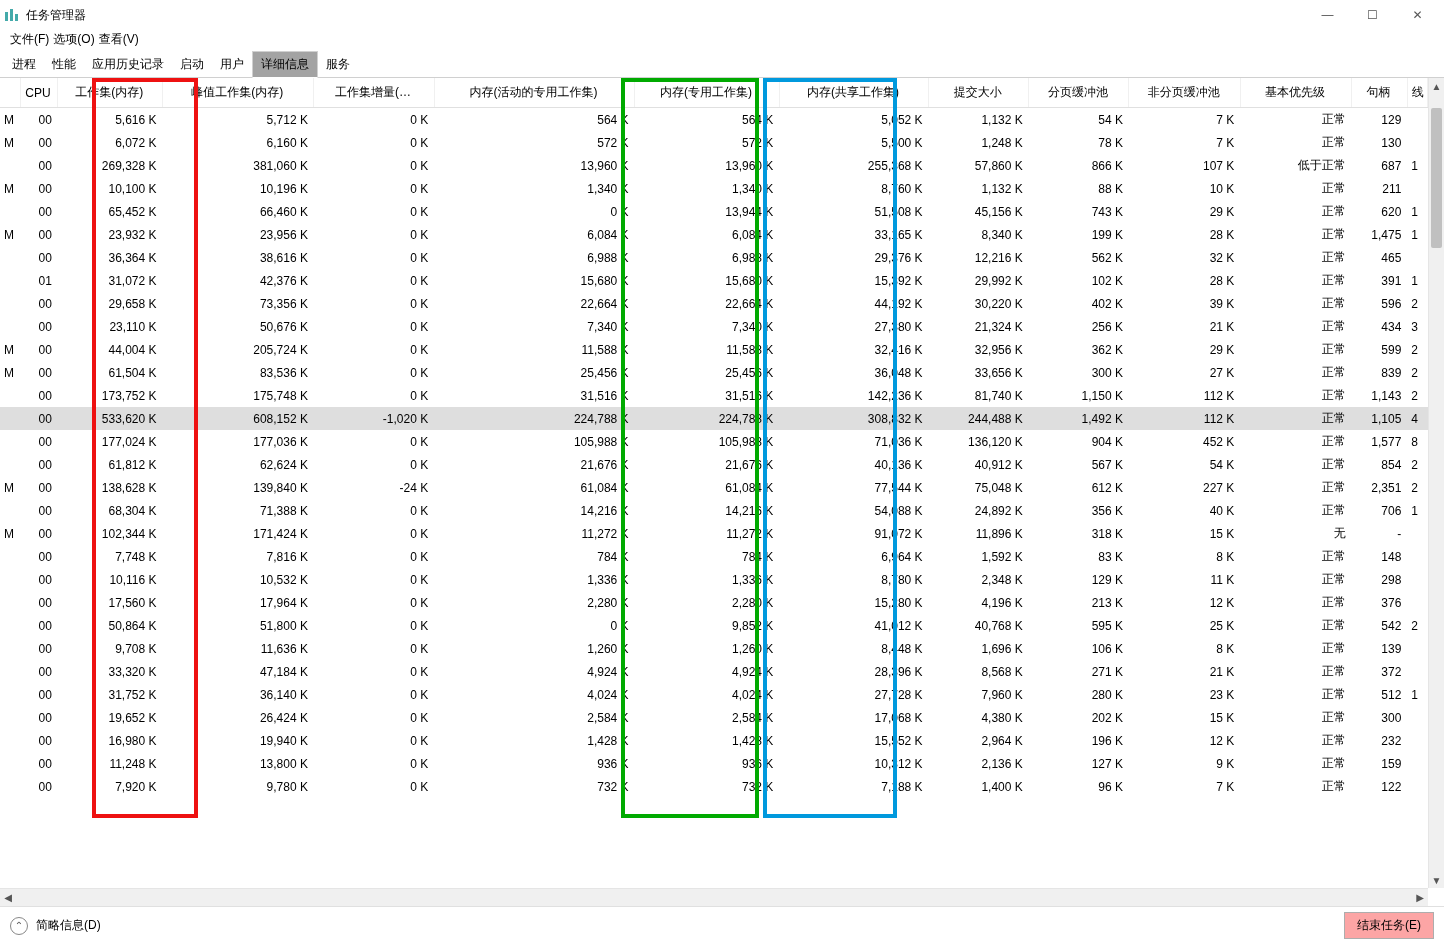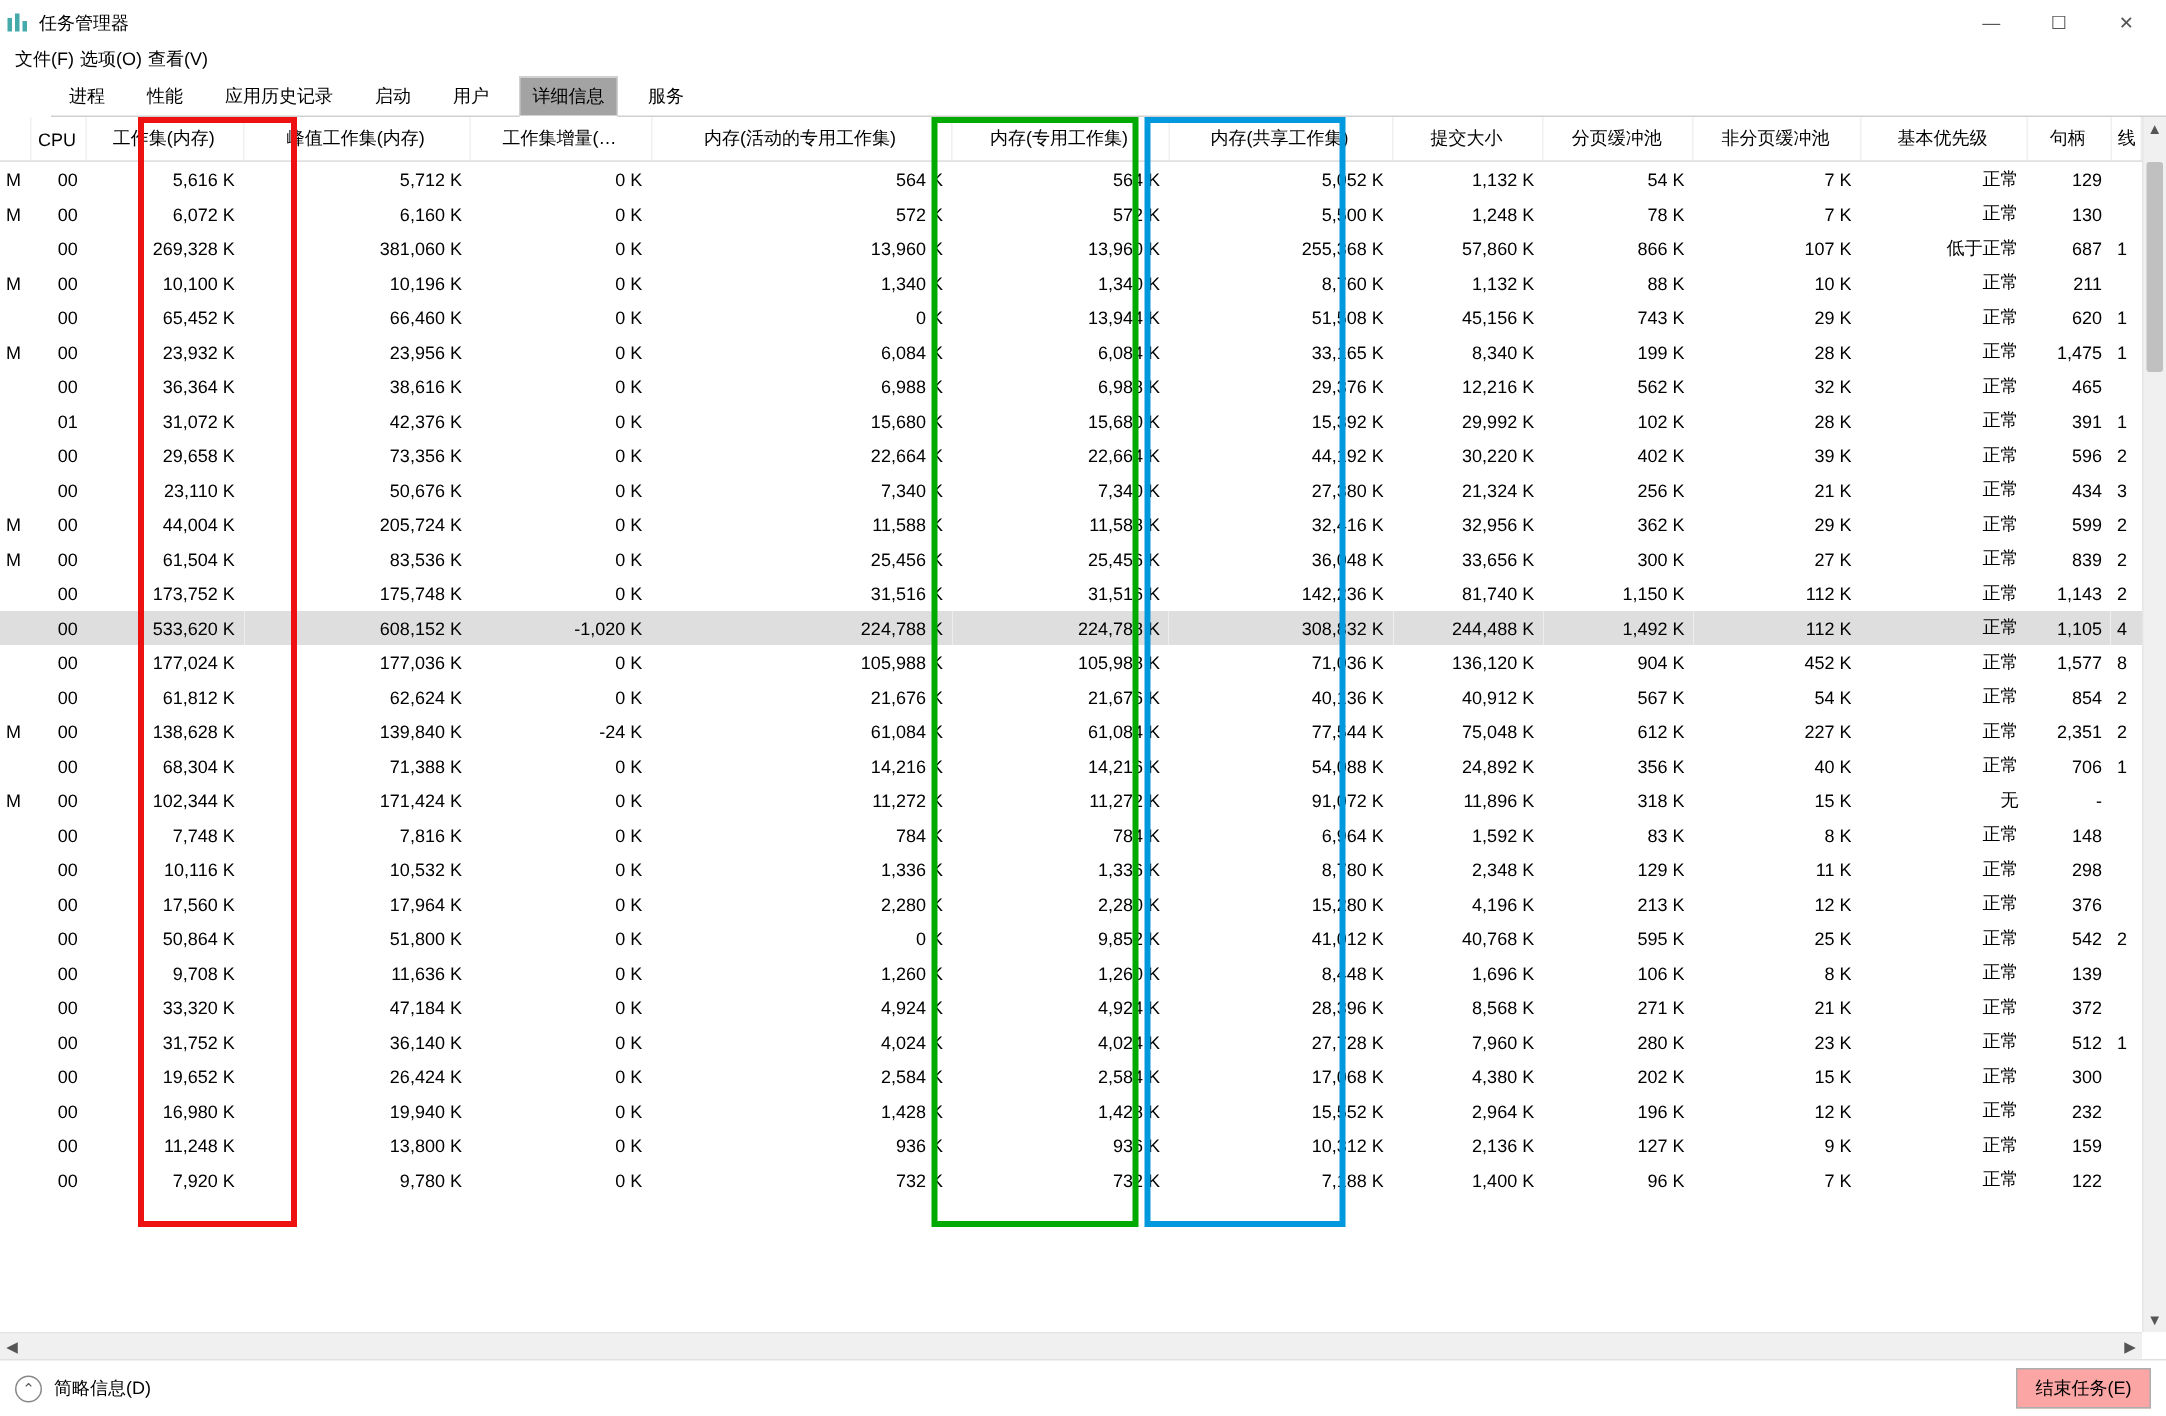--- a/index.html
+++ b/index.html
@@ -44,23 +44,22 @@
       color: #000;
     }
     .menubar .menu-item { padding: 2px 2px; }
     
     .tabs {
       display: flex;
       align-items: flex-end;
       height: 26px;
       border-bottom: 1px solid #d0d0d0;
       padding-left: 4px;
-      gap: 12px;
+      gap: 0;
       font-size: 12px;
-      margin-left: 34px;
     }
     .tabs .tab {
       padding: 4px 8px;
       color: #000;
       position: relative;
     }
     .tabs .tab.active {
       border: 1px solid #d0d0d0;
       border-bottom: 1px solid #fff;
       background: #a3a3a3;

